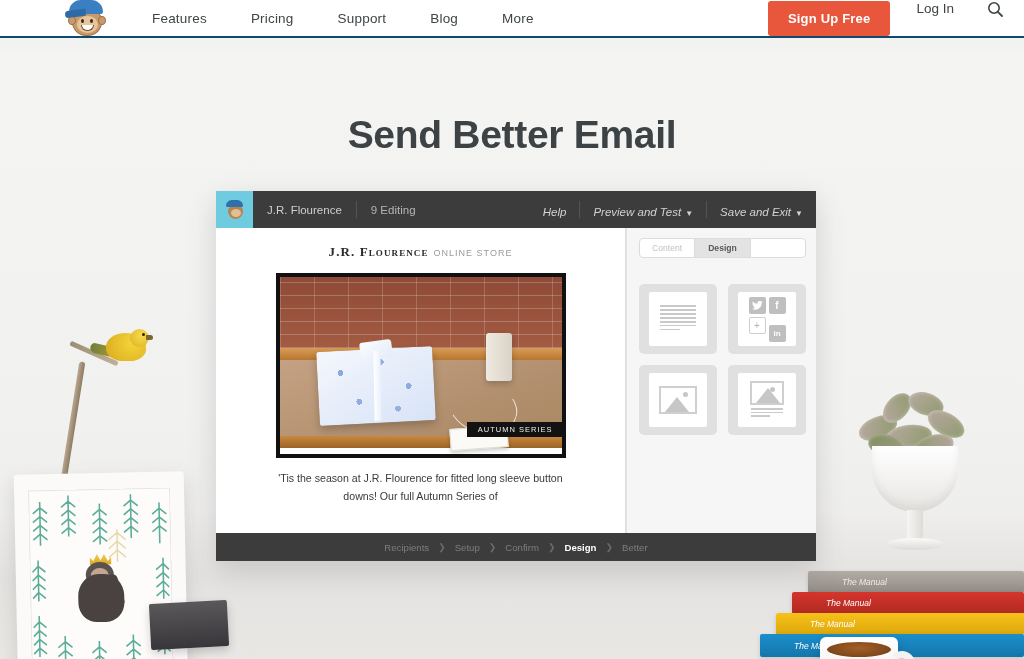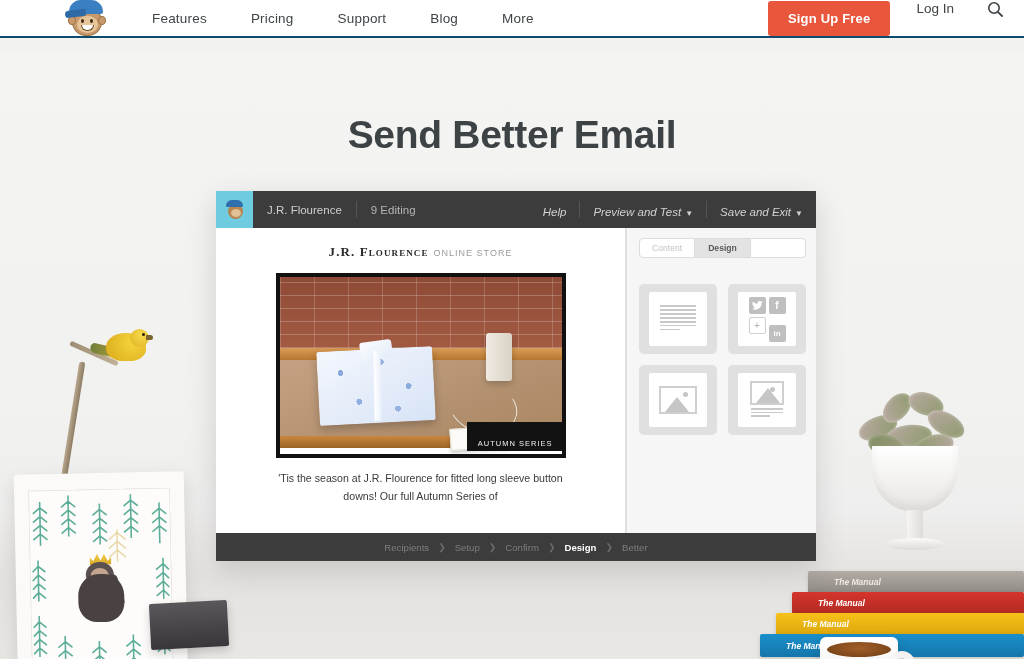--- a/index.html
+++ b/index.html
@@ -179,21 +179,21 @@
   }
   .compote::after{
     content:""; position:absolute; left:50%; bottom:-38px; transform:translateX(-50%);
     width:58px; height:12px; background:linear-gradient(180deg,#fbfaf8,#dcdad7);
     border-radius:50%;
   }
   .book{
     position:absolute; border-radius:2px;
     box-shadow:0 2px 5px rgba(0,0,0,.14);
     font-size:8.5px; color:#fff; font-style:italic;
-    display:flex; align-items:center; padding-left:26px;font-weight:bold;
+    display:flex; align-items:center; padding-left:34px;
   }
   .book.b1{ left:808px; top:520px; width:216px; height:22px; background:linear-gradient(180deg,#b2aca5,#8f8a84); color:#efe9e2;}
   .book.b2{ left:792px; top:541px; width:232px; height:22px; background:linear-gradient(180deg,#d6352c,#b02a22);}
   .book.b3{ left:776px; top:562px; width:248px; height:22px; background:linear-gradient(180deg,#f7c11a,#dca70b);}
   .book.b4{ left:760px; top:583px; width:264px; height:23px; background:linear-gradient(180deg,#1b8fcb,#1476ab);}
   .cup{
     position:absolute; left:820px; top:586px; width:78px; height:58px;
     background:linear-gradient(180deg,#ffffff,#eeecea);
     border-radius:6px 6px 38px 38px;
     box-shadow:0 5px 12px rgba(0,0,0,.16);
@@ -313,23 +313,23 @@
     border-left-color:transparent; border-top-color:transparent;
     transform:rotate(18deg);
   }
   .tag{
     position:absolute; left:170px; top:150px; width:58px; height:22px;
     background:#fbfaf6; transform:rotate(-4deg);
     box-shadow:0 2px 4px rgba(0,0,0,.22);
     border:1px solid #e2ded2;
   }
   .autumn-label{
-    position:absolute; right:0px; bottom:3px; background:#121212;
+    position:absolute; right:0px; bottom:17px; background:#121212;
     color:#f0f0f0; font-size:7.5px; letter-spacing:1px;
-    padding:17px 9px 3px 11px;
+    padding:3px 9px 3px 11px;
   }
   .em-h2{
     text-align:center; font-family:"Liberation Serif", serif;
     font-size:14.5px; color:#2c2c2c; letter-spacing:1.4px; margin-top:20px;
   }
   .em-p{
     text-align:center; font-size:10.6px; color:#3a3a3a; line-height:18px;
     margin-top:11px; padding:0 62px;
   }
 

